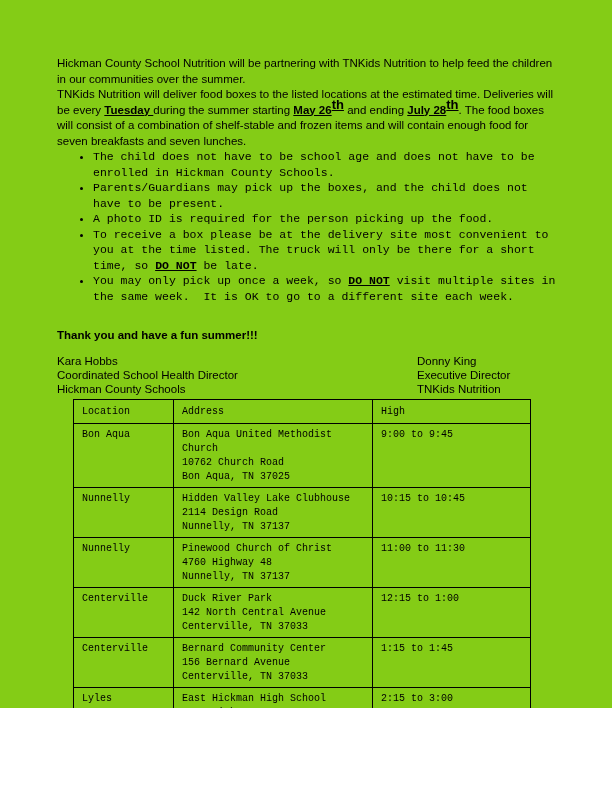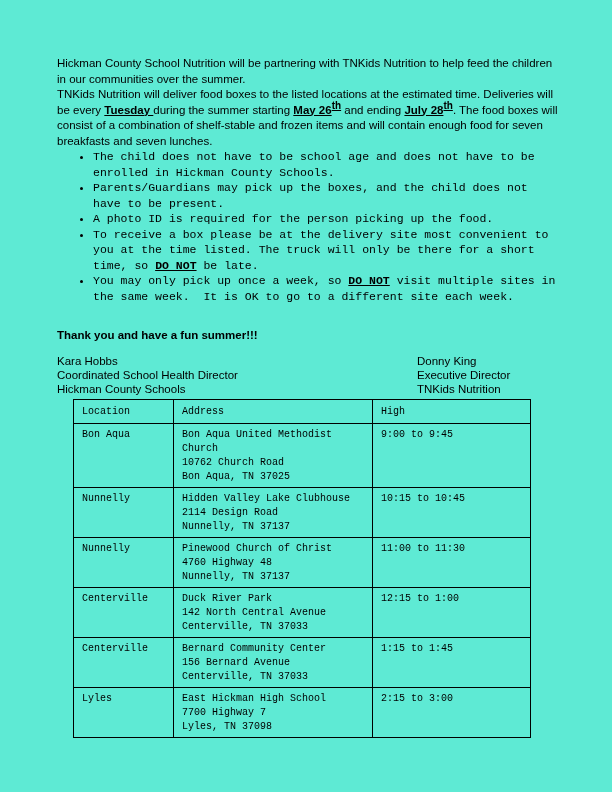--- a/index.html
+++ b/index.html
@@ -1,36 +1,36 @@
 <!DOCTYPE html>
 <html><head>
 <meta charset="utf-8">
 <style>
   * { box-sizing: border-box; }
   html, body { margin: 0; padding: 0; background: #ffffff; }
   .page {
     position: relative;
     width: 612px;
-    height: 792px;
-    background: #5eead4;
+    height: 708px;
+    background: #84cc16;
     font-family: "Liberation Sans", sans-serif;
     font-size: 11.5px;
     line-height: 15.5px;
     color: #000000;
     overflow: hidden;
   }
   .content {
     position: absolute;
     left: 57px;
     top: 56px;
     width: 501px;
   }
   p { margin: 0; }
   .bu { font-weight: bold; text-decoration: underline; }
-  sup.bu { font-size: 10px; line-height: 0; vertical-align: super; }
+  sup.bu { font-size: 13px; line-height: 0; vertical-align: super; }
   .pre { white-space: pre-wrap; }
   ul.bullets {
     margin: 0;
     padding-left: 36px;
     list-style: disc outside;
     font-family: Liberation Mono, monospace;
   }
   ul.bullets li { margin: 0; padding: 0; }
   .thanks { margin-top: 24px; font-weight: bold; }
   .sig-row {

